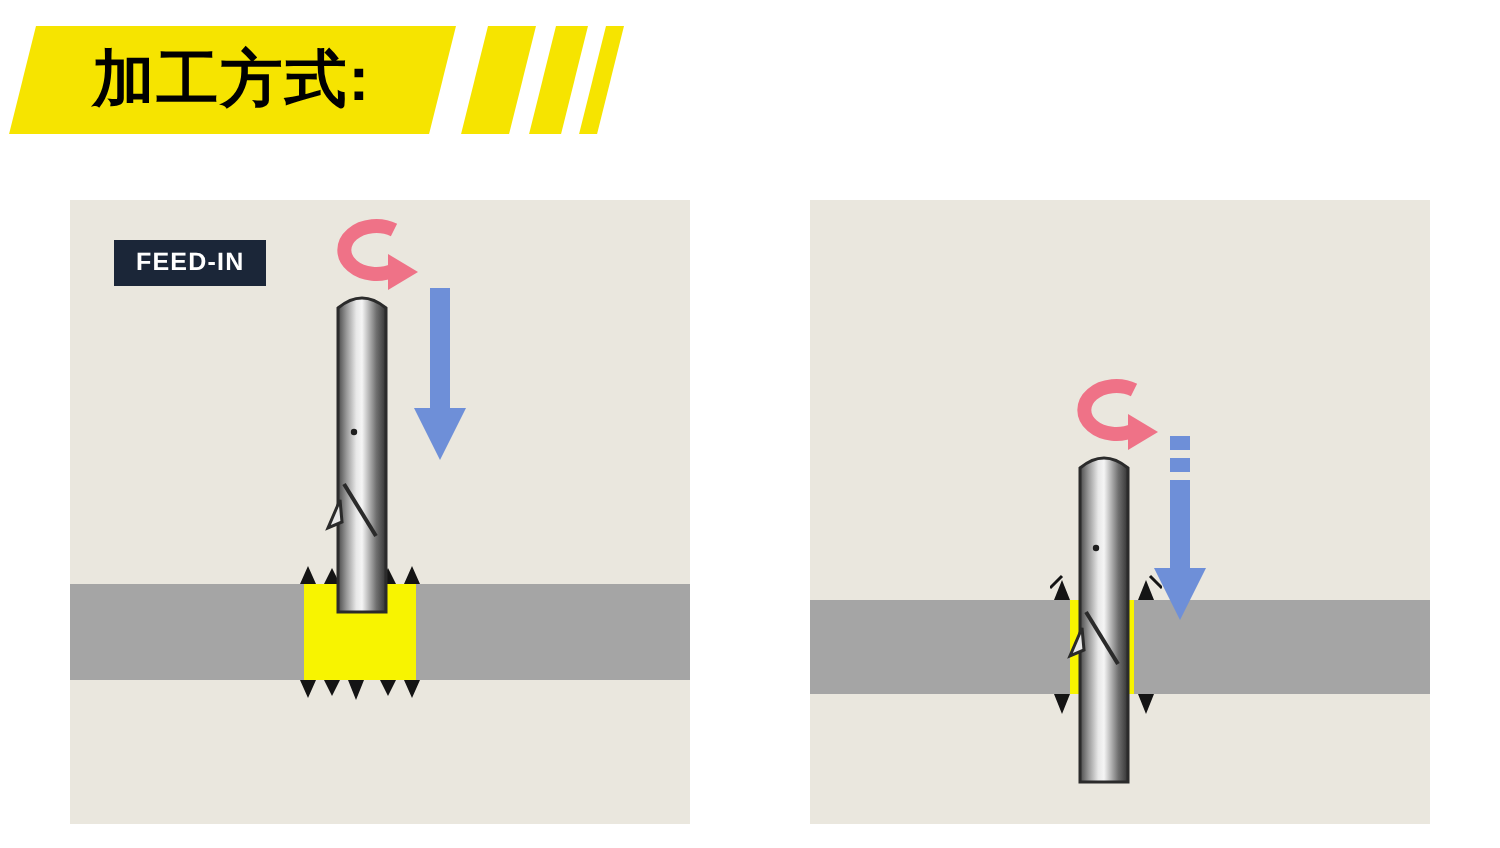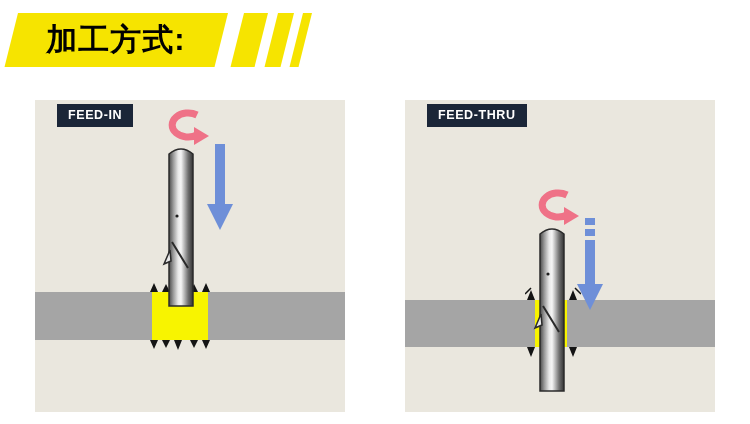--- a/index.html
+++ b/index.html
@@ -27,21 +27,21 @@
   
   .panel{position:absolute;top:100px;width:310px;height:312px;background:#EAE7DE;}
   .panel.left{left:35px;}
   .panel.right{left:405px;}
   .band{position:absolute;left:0;width:310px;background:#A5A5A5;}
   .left .band{top:192px;height:48px;}
   .right .band{top:200px;height:47px;}
   .cut{position:absolute;left:117px;top:192px;width:56px;height:48px;background:#F8F400;}
   .cut-right{position:absolute;left:130px;top:200px;width:32px;height:47px;background:#F8F400;}
   .plabel{
-    position:absolute;left:22px;top:4px;background:#1B2638;color:#fff;
+    position:absolute;left:22px;top:20px;background:#1B2638;color:#fff;
     font-weight:bold;font-size:12.5px;line-height:1;padding:5px 11px;
     letter-spacing:0.6px;white-space:nowrap;text-align:center;
   }
   .abs{position:absolute;}
 </style>
 </head>
 <body>
 
 <div class="banner">
   <span class="banner-text">加工方式:</span>
@@ -128,16 +128,13 @@
     <polygon points="37,21 52,30 37,39" fill="#EF7287"></polygon>
   </svg>
 
   <svg class="abs" style="left:172px;top:118px;" width="26" height="92" viewBox="0 0 26 92">
     <rect x="8" y="0" width="10" height="7" fill="#6E8FD8"></rect>
     <rect x="8" y="11" width="10" height="7" fill="#6E8FD8"></rect>
     <rect x="8" y="22" width="10" height="46" fill="#6E8FD8"></rect>
     <polygon points="0,66 13,92 26,66" fill="#6E8FD8"></polygon>
   </svg>
 
-  <div class="plabel">
-    <span>FEED-THRU</span>
-  </div>
 </div>
 
 </body></html>

